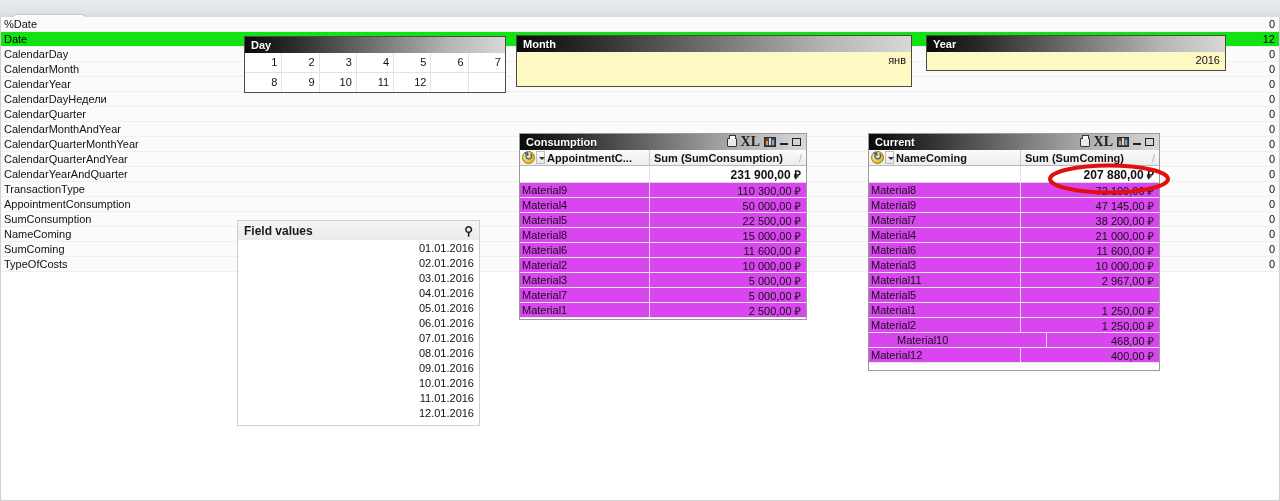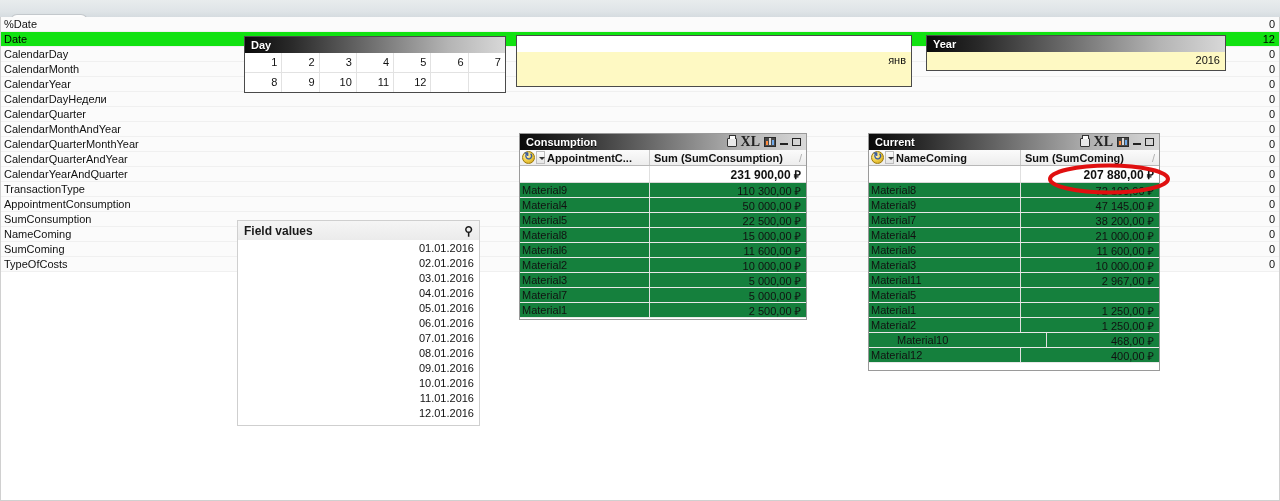--- a/index.html
+++ b/index.html
@@ -186,21 +186,21 @@
     background: linear-gradient(to bottom, #fcfcfc, #e6e6e6);
     border: 1px solid #bdbdbd; position: relative;
   }
   .cyc-caret::after {
     content: ""; position: absolute; left: 1.5px; top: 5px;
     border-left: 3px solid transparent; border-right: 3px solid transparent;
     border-top: 3.5px solid #333;
   }
   .tbl-total-row { display: flex; height: 17px; background: #fff; border-bottom: 1px solid #d8d8d8;
     font-weight: bold; font-size: 12px; }
-  .tbl-row { display: flex; height: 15px; background: #15803d; border-bottom: 1px solid #e8e8e8; font-size: 11px; }
+  .tbl-row { display: flex; height: 15px; background: #d946ef; border-bottom: 1px solid #e8e8e8; font-size: 11px; }
   .td-dim { display: flex; align-items: center; padding-left: 2px; border-right: 1px solid #e0e0e0;
     overflow: hidden; white-space: nowrap; color: #111; }
   .td-val { display: flex; align-items: center; justify-content: flex-end; padding-right: 5px;
     overflow: hidden; white-space: nowrap; color: #111; }
 
   #consumption-tbl { left: 519px; top: 133px; width: 288px; height: 187px; }
   #coming-tbl { left: 868px; top: 133px; width: 292px; height: 238px; }
 
   
   .tbl-title-icons { display: flex; align-items: center; gap: 4px; }
@@ -362,20 +362,23 @@
         <div class="day-cell">10</div>
         <div class="day-cell">11</div>
         <div class="day-cell">12</div>
         <div class="day-cell"></div>
         <div class="day-cell"></div>
       </div>
     </div>
 </div>
 
 <div class="qv-obj" id="month-box">
+  <div class="qv-title">
+    <span class="t-label">Month</span>
+  </div>
   <div class="simple-body" id="month-body">
       <div class="simple-val">янв</div>
     </div>
 </div>
 
 <div class="qv-obj" id="year-box">
   <div class="qv-title">
     <span class="t-label">Year</span>
   </div>
   <div class="simple-body" id="year-body">

